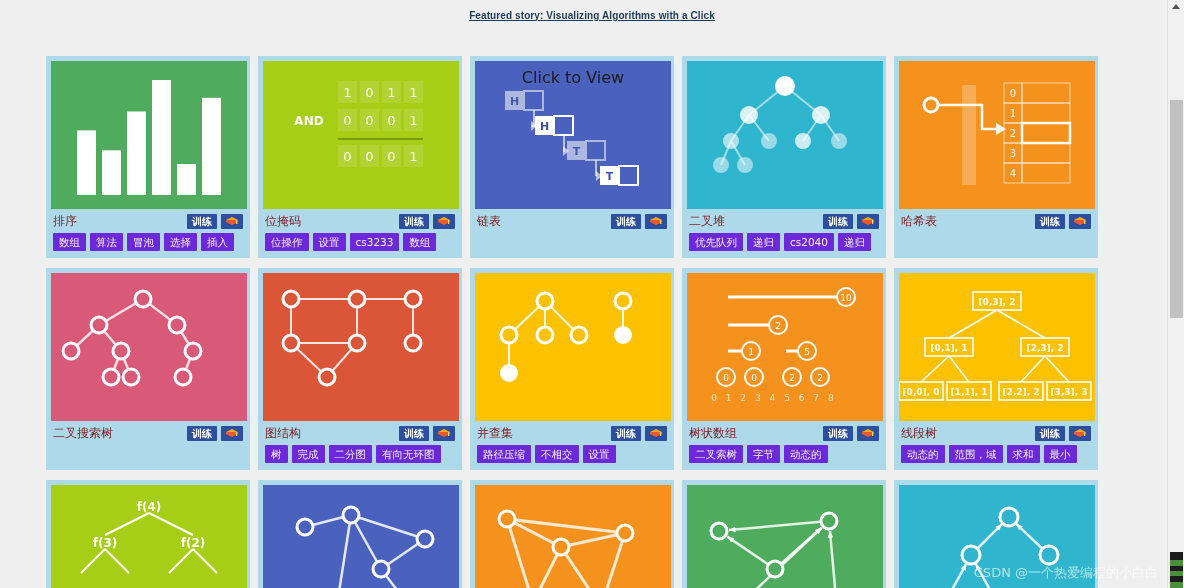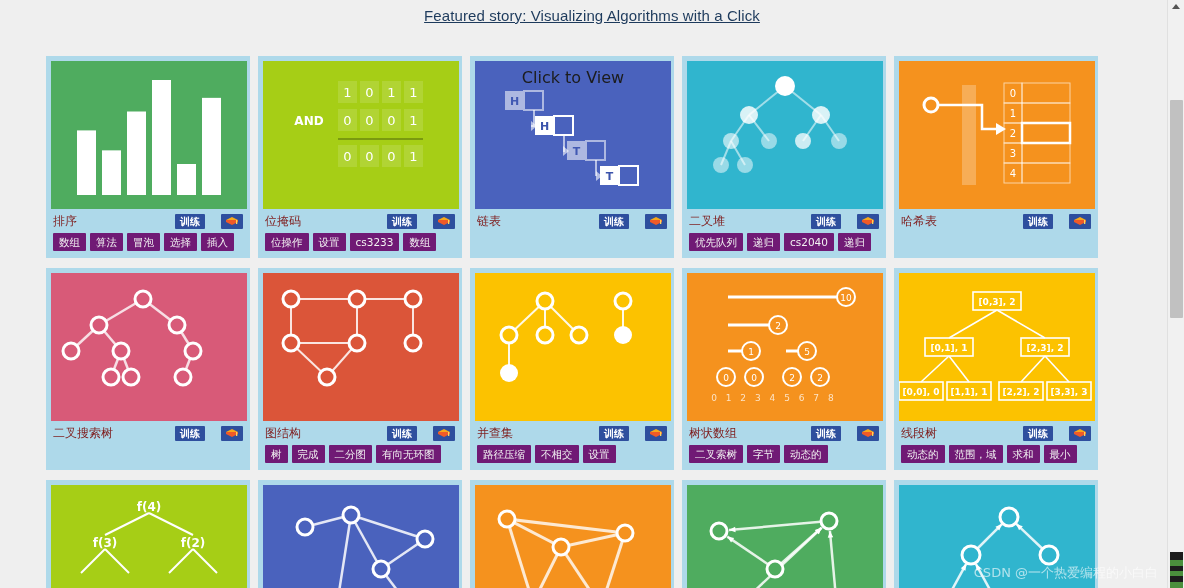--- a/index.html
+++ b/index.html
@@ -10,22 +10,22 @@
     position:relative;
   }
   .page { width:1184px; height:588px; position:relative; overflow:hidden; background:#efefef; }
 
   
   .header {
     height:24px; display:flex; align-items:center; justify-content:center;
     padding-top:6px;
   }
   .featured-link {
-    font-size:15px; color:#1d3a5c; text-decoration:underline;
-    letter-spacing:.1px; cursor:pointer; white-space:nowrap;
+    font-size:10px; color:#1d3a5c; text-decoration:underline;
+    letter-spacing:.1px; cursor:pointer; white-space:nowrap;font-weight:bold;
   }
 
   
   .grid {
     position:absolute; left:0; top:56px; width:1166px;
     display:flex; flex-wrap:wrap;
     padding-left:46px;
     gap:10px 8px;
   }
   .card {
@@ -43,35 +43,35 @@
 
   .meta {
     display:flex; align-items:center; justify-content:space-between;
     padding:4px 2px 2px 2px; height:22px;
   }
   .card-title {
     font-size:12px; font-weight:normal; color:#7f1d1d;
     font-family:"DejaVu Sans","Liberation Sans",sans-serif;
     line-height:14px; white-space:nowrap;
   }
-  .badges { display:flex; align-items:center; gap:16px; }
+  .badges { display:flex; align-items:center; gap:4px; }
   .badge-train {
     background:#2e4f9e; color:#fff; font-size:10px; font-weight:bold;
     padding:1px 5px; line-height:13px; border-radius:1px;
     font-family:"DejaVu Sans","Liberation Sans",sans-serif;
   }
   .badge-icon {
     background:#2e4f9e; width:22px; height:15px; border-radius:1px;
     display:flex; align-items:center; justify-content:center;
   }
   .badge-icon svg { display:block; }
 
   .tags { display:flex; flex-wrap:wrap; gap:4px; padding:2px 2px 2px 2px; }
   .tag {
-    background:#701a75; color:#f2f2f2; font-size:10.5px;
+    background:#6d28d9; color:#f2f2f2; font-size:10.5px;
     padding:2px 6px; line-height:14px; white-space:nowrap; border-radius:1px;
     font-family:"DejaVu Sans","Liberation Sans",sans-serif;
   }
   .tag.wide { letter-spacing:.2px; }
 
   
   .scrollbar {
     position:absolute; right:0; top:0; width:17px; height:588px;
     background:#f1f1f1; border-left:1px solid #e0e0e0;
   }

